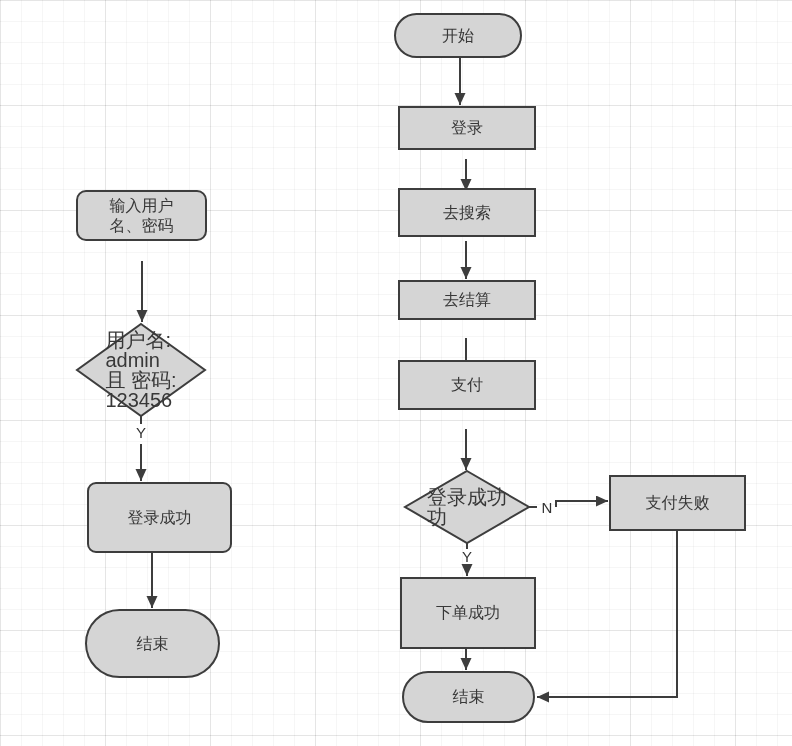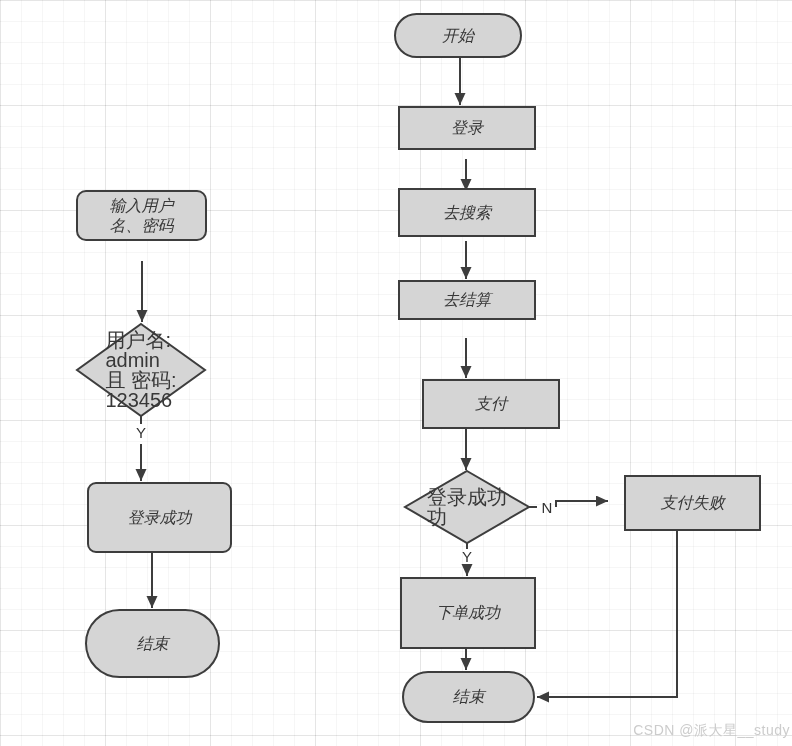--- a/index.html
+++ b/index.html
@@ -23,21 +23,20 @@
     position:absolute;
     box-sizing:border-box;
     background:#d5d5d5;
     border:2px solid #3d3d3d;
     color:#383838;
     font-size:16px;
     line-height:20px;
     display:flex;align-items:center;justify-content:center;
     text-align:right;
     white-space:pre-line;
-    font-style:italic;
   }
   .diamond-label{
     position:absolute;
     color:#383838;
     font-size:20px;line-height:20px;
     display:flex;align-items:center;justify-content:center;
     text-align:left;
     white-space:pre-line;
   }
   .edge-label{
@@ -105,30 +104,29 @@
   <div class="node" style="left:85px;top:609px;width:135px;height:69px;border-radius:35px;">结束</div>
 
   <div class="node" style="left:394px;top:13px;width:128px;height:45px;border-radius:23px;">开始</div>
 
   <div class="node" style="left:398px;top:106px;width:138px;height:44px;">登录</div>
 
   <div class="node" style="left:398px;top:188px;width:138px;height:49px;">去搜索</div>
 
   <div class="node" style="left:398px;top:280px;width:138px;height:40px;">去结算</div>
 
-  <div class="node" style="left:398px;top:379px;width:138px;height:50px;margin-left:24px;">支付</div>
+  <div class="node" style="left:398px;top:360px;width:138px;height:50px;">支付</div>
 
   <div class="diamond-label" style="left:397px;top:482px;width:140px;height:50px;">登录成功
 功</div>
 
   <div class="edge-label" style="left:457px;top:548px;width:20px;height:18px;">Y</div>
 
   <div class="edge-label" style="left:536px;top:499px;width:22px;height:18px;">N</div>
 
-  <div class="node" style="left:624px;top:475px;width:137px;height:56px;">支付失败</div>
+  <div class="node" style="left:609px;top:475px;width:137px;height:56px;">支付失败</div>
 
   <div class="node" style="left:400px;top:577px;width:136px;height:72px;">下单成功</div>
 
   <div class="node" style="left:402px;top:671px;width:133px;height:52px;border-radius:26px;">结束</div>
 
-  <div class="watermark">CSDN @派大星__study</div>
 
 </div>
 
 </body></html>

